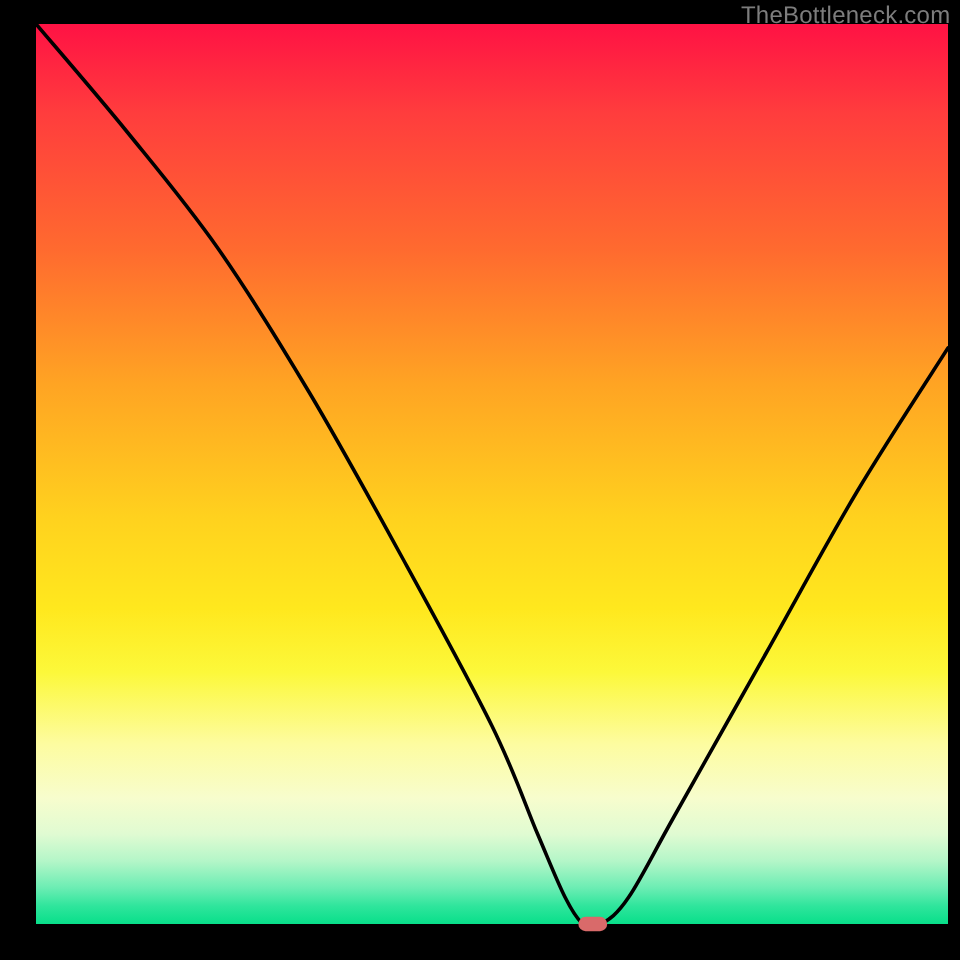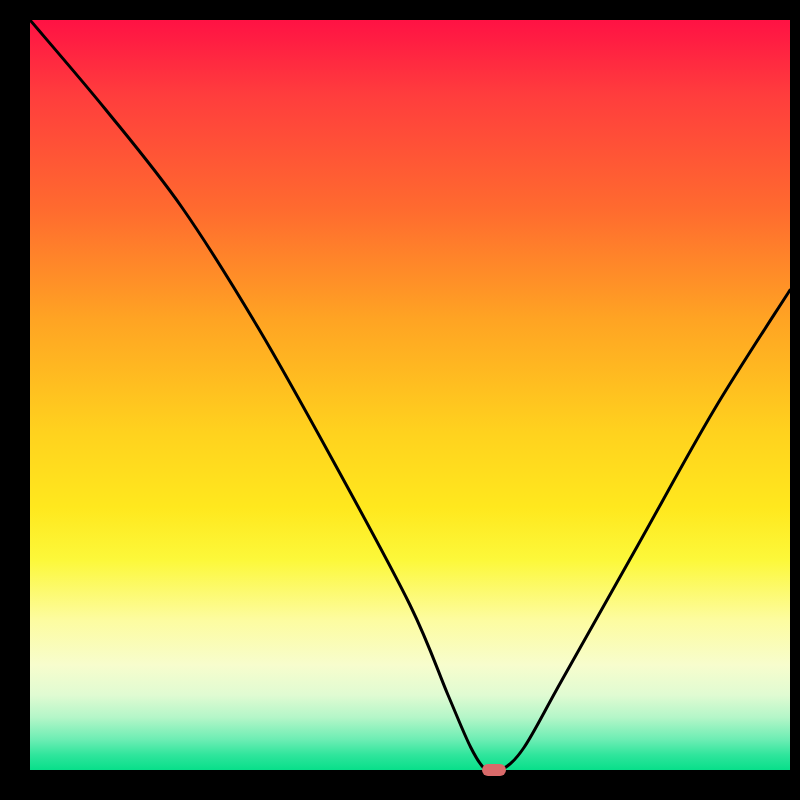--- a/index.html
+++ b/index.html
@@ -65,20 +65,21 @@
     background: #d96a6a;
     z-index: 4;
     transform: translate(-50%, -50%);
   }
 </style>
 </head>
 <body>
 
 <div class="chart-container">
 
+  <div class="watermark">TheBottleneck.com</div>
 
   <div class="plot-area">
 
     <svg class="curve" viewBox="0 0 760 750" preserveAspectRatio="none">
       <path id="curve-path" fill="none" stroke="#000" stroke-width="3" stroke-linejoin="round" stroke-linecap="round" d="M 0,0 C 12.666666666666666,15 50.66666666666667,58.75 76,90 C 101.33333333333333,121.25 126.66666666666667,151.25 152,187.5 C 177.33333333333334,223.75 202.66666666666666,265 228,307.5 C 253.33333333333334,350 278.6666666666667,396.25 304,442.5 C 329.3333333333333,488.75 361,546.25 380,585 C 399,623.75 407.86666666666673,651.25 418.00000000000006,675 C 428.1333333333334,698.75 434.46666666666664,715 440.79999999999995,727.5 C 447.13333333333327,740 450.93333333333334,746.25 456,750 C 461.06666666666666,753.75 464.8666666666667,753.75 471.2,750 C 477.5333333333333,746.25 483.8666666666667,742.5 494,727.5 C 504.1333333333333,712.5 513,693.75 532,660 C 551,626.25 582.6666666666666,570 608,525 C 633.3333333333334,480 658.6666666666666,432.5 684,390 C 709.3333333333334,347.5 747.3333333333334,290 760,270"></path>
     </svg>
 
     <div class="marker" id="opt-marker" style="left: 463.6px; top: 750px; background: rgb(217, 106, 106);"></div>
   </div>
 </div>

